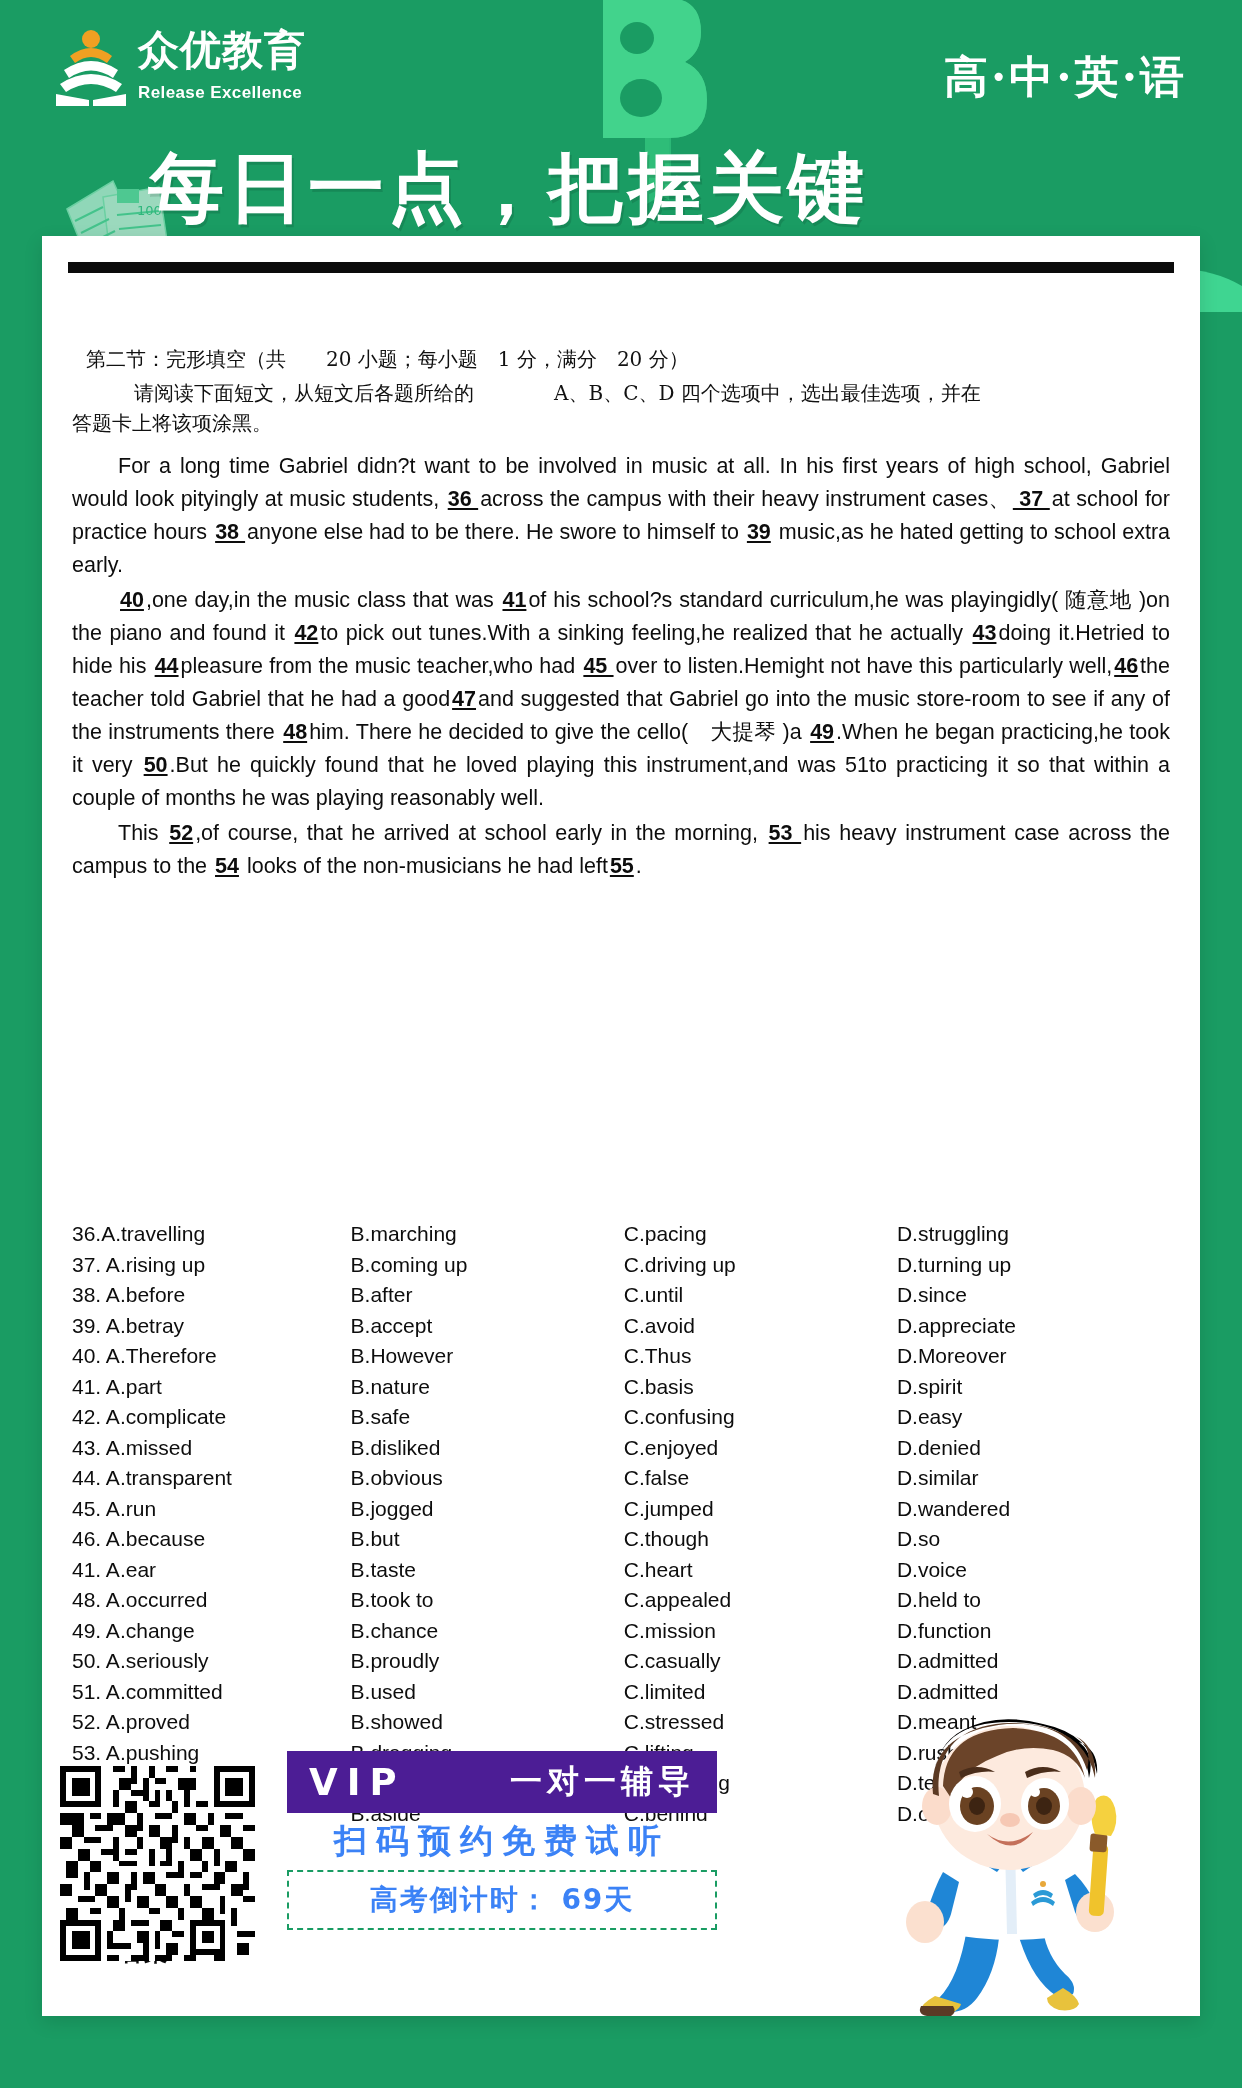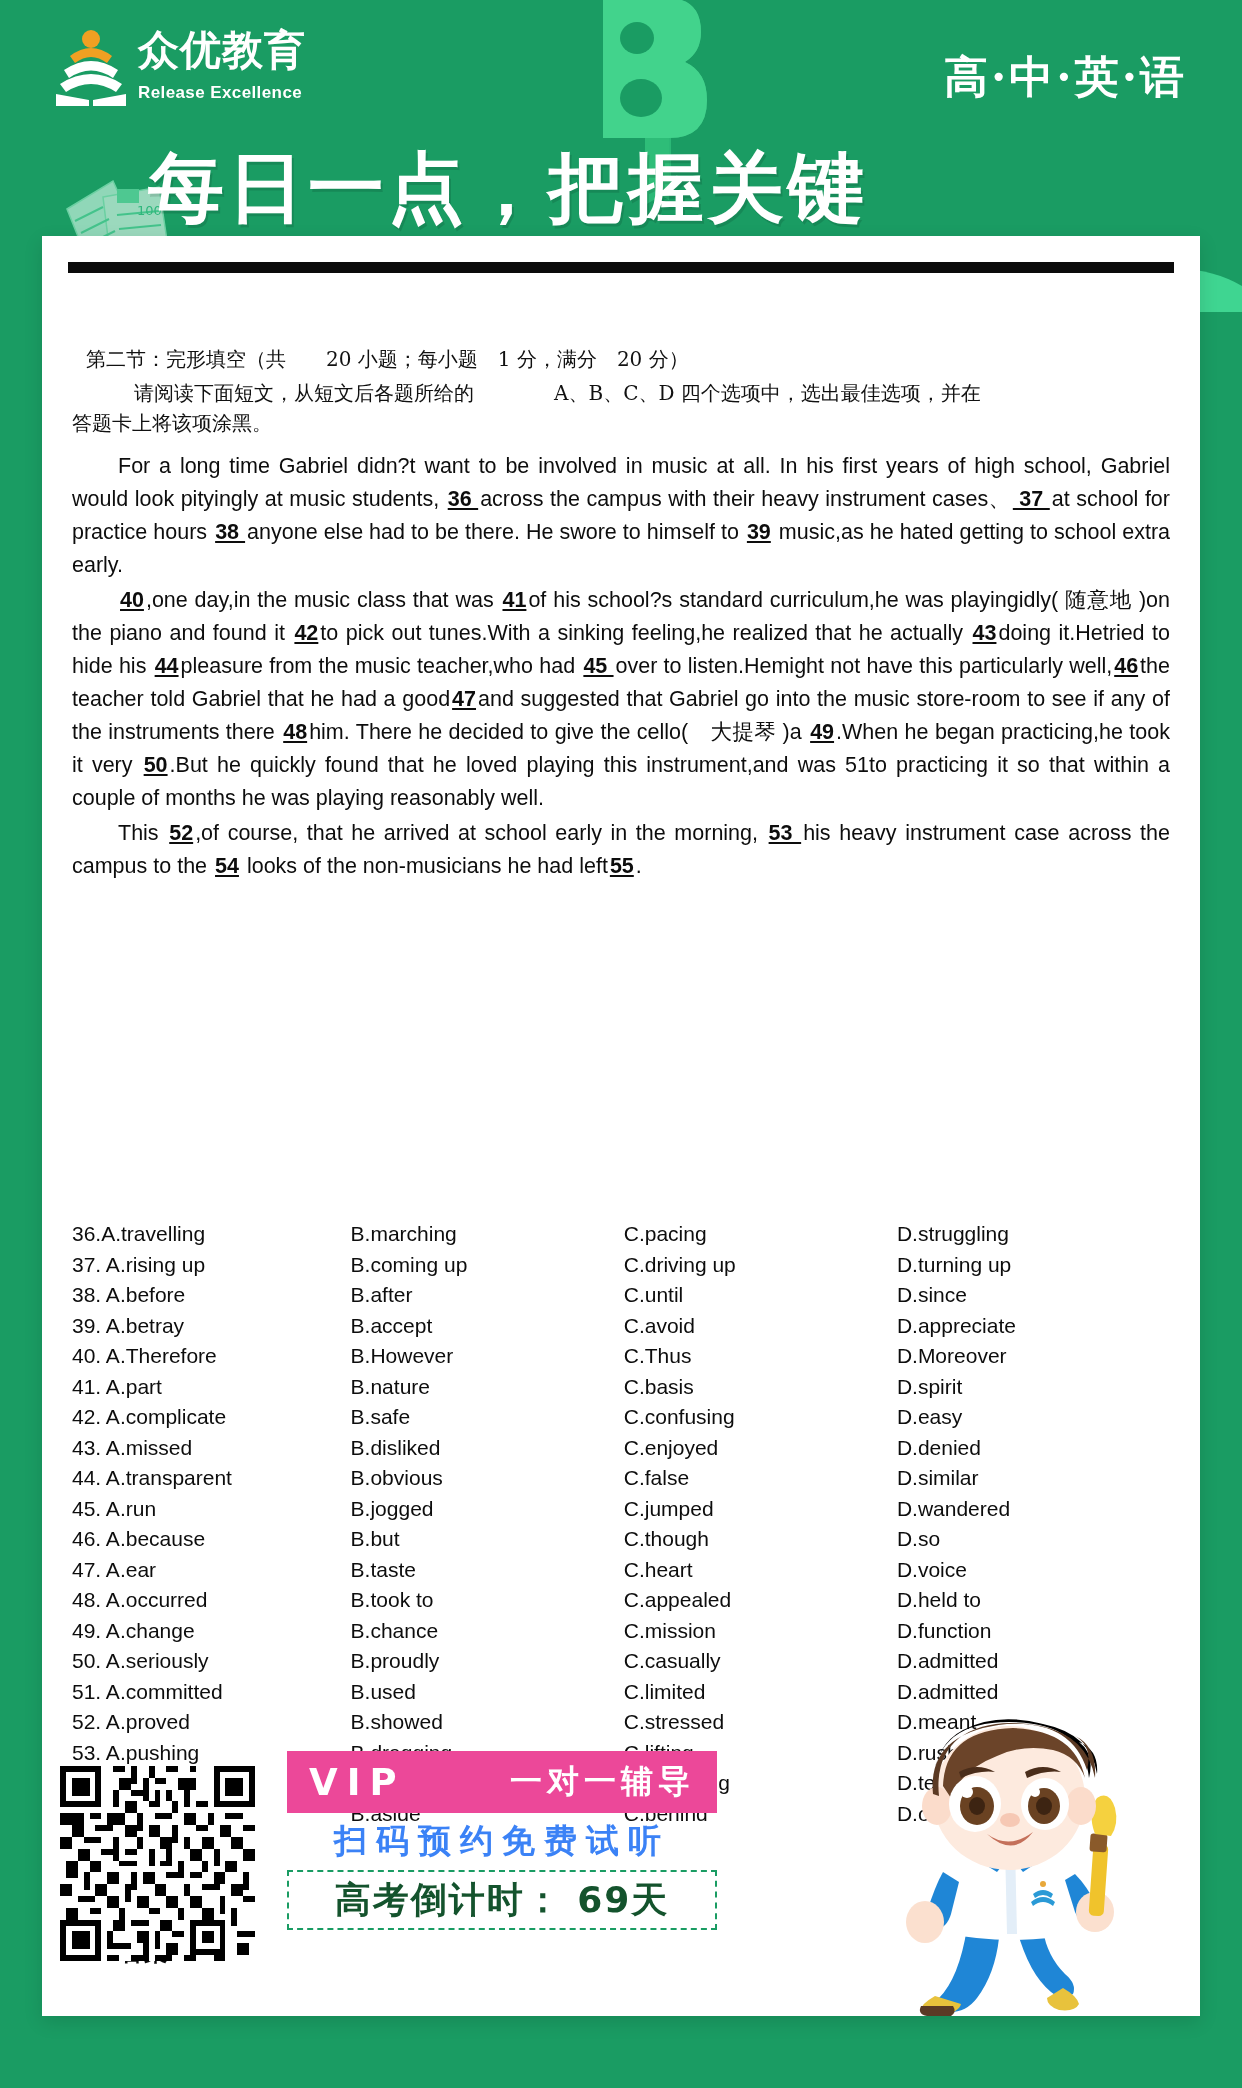--- a/index.html
+++ b/index.html
@@ -61,31 +61,31 @@
   
   .ans{position:absolute;left:30px;top:1700px;width:1000px;}
   .ans-title{font-size:24px;font-weight:bold;color:#0b0b0b;font-family:"DejaVu Serif",serif;
      margin:0 0 4px 48px;}
   .ans-line{font-size:25px;color:#0b0b0b;font-family:"Liberation Serif",serif;margin:0 0 0 48px;
      letter-spacing:.5px;}
   
   .promo{position:absolute;left:0;top:1490px;width:1158px;height:290px;}
   .qr{position:absolute;left:18px;top:40px;width:195px;height:195px;}
   .vipbox{position:absolute;left:245px;top:25px;width:430px;}
-  .vipbar{background:#ec4899;height:62px;display:flex;align-items:center;
+  .vipbar{background:#4c1d95;height:62px;display:flex;align-items:center;
       justify-content:space-between;padding:0 22px;box-sizing:border-box;}
   .vip-en{color:#fff;font-size:37px;font-weight:bold;letter-spacing:9px;
       font-family:"DejaVu Sans",sans-serif;}
   .vip-cn{color:#fff;font-size:32px;font-weight:bold;letter-spacing:5px;
       font-family:"DejaVu Sans",sans-serif;}
   .scan-cn{color:#3b82f6;font-size:33px;font-weight:bold;letter-spacing:9px;text-align:center;
       font-family:"DejaVu Sans",sans-serif;margin:6px 0 6px 0;}
   .count{border:2px dashed #1a9c63;height:56px;display:flex;align-items:center;
       justify-content:center;}
-  .count span{color:#14532d;font-size:36px;font-weight:bold;letter-spacing:2px;
+  .count span{color:#3b82f6;font-size:28px;font-weight:bold;letter-spacing:2px;
       font-family:"DejaVu Sans",sans-serif;}
   .mascot{position:absolute;left:805px;top:-10px;width:330px;height:300px;}
 </style>
 </head>
 <body>
 
 <div class="hdr">
   <div class="hdr-bg"></div>
 
   <svg class="bmark" viewBox="0 0 150 230">
@@ -216,21 +216,21 @@
         <div class="oc">C.jumped</div>
         <div class="oc">D.wandered</div>
       </div>
       <div class="orow">
         <div class="oc a">46. A.because</div>
         <div class="oc">B.but</div>
         <div class="oc">C.though</div>
         <div class="oc">D.so</div>
       </div>
       <div class="orow">
-        <div class="oc a">47. A.ear</div>
+        <div class="oc a">41. A.ear</div>
         <div class="oc">B.taste</div>
         <div class="oc">C.heart</div>
         <div class="oc">D.voice</div>
       </div>
       <div class="orow">
         <div class="oc a">48. A.occurred</div>
         <div class="oc">B.took to</div>
         <div class="oc">C.appealed</div>
         <div class="oc">D.held to</div>
       </div>

